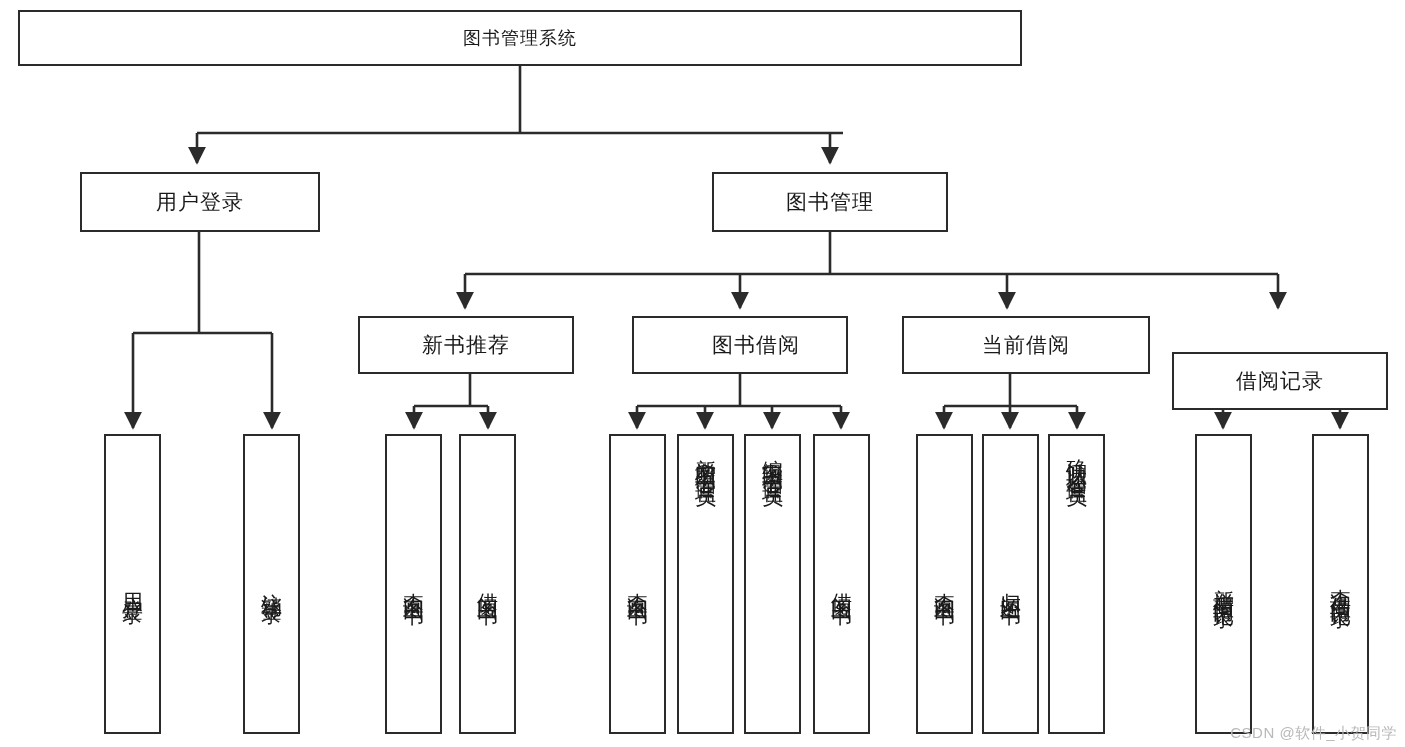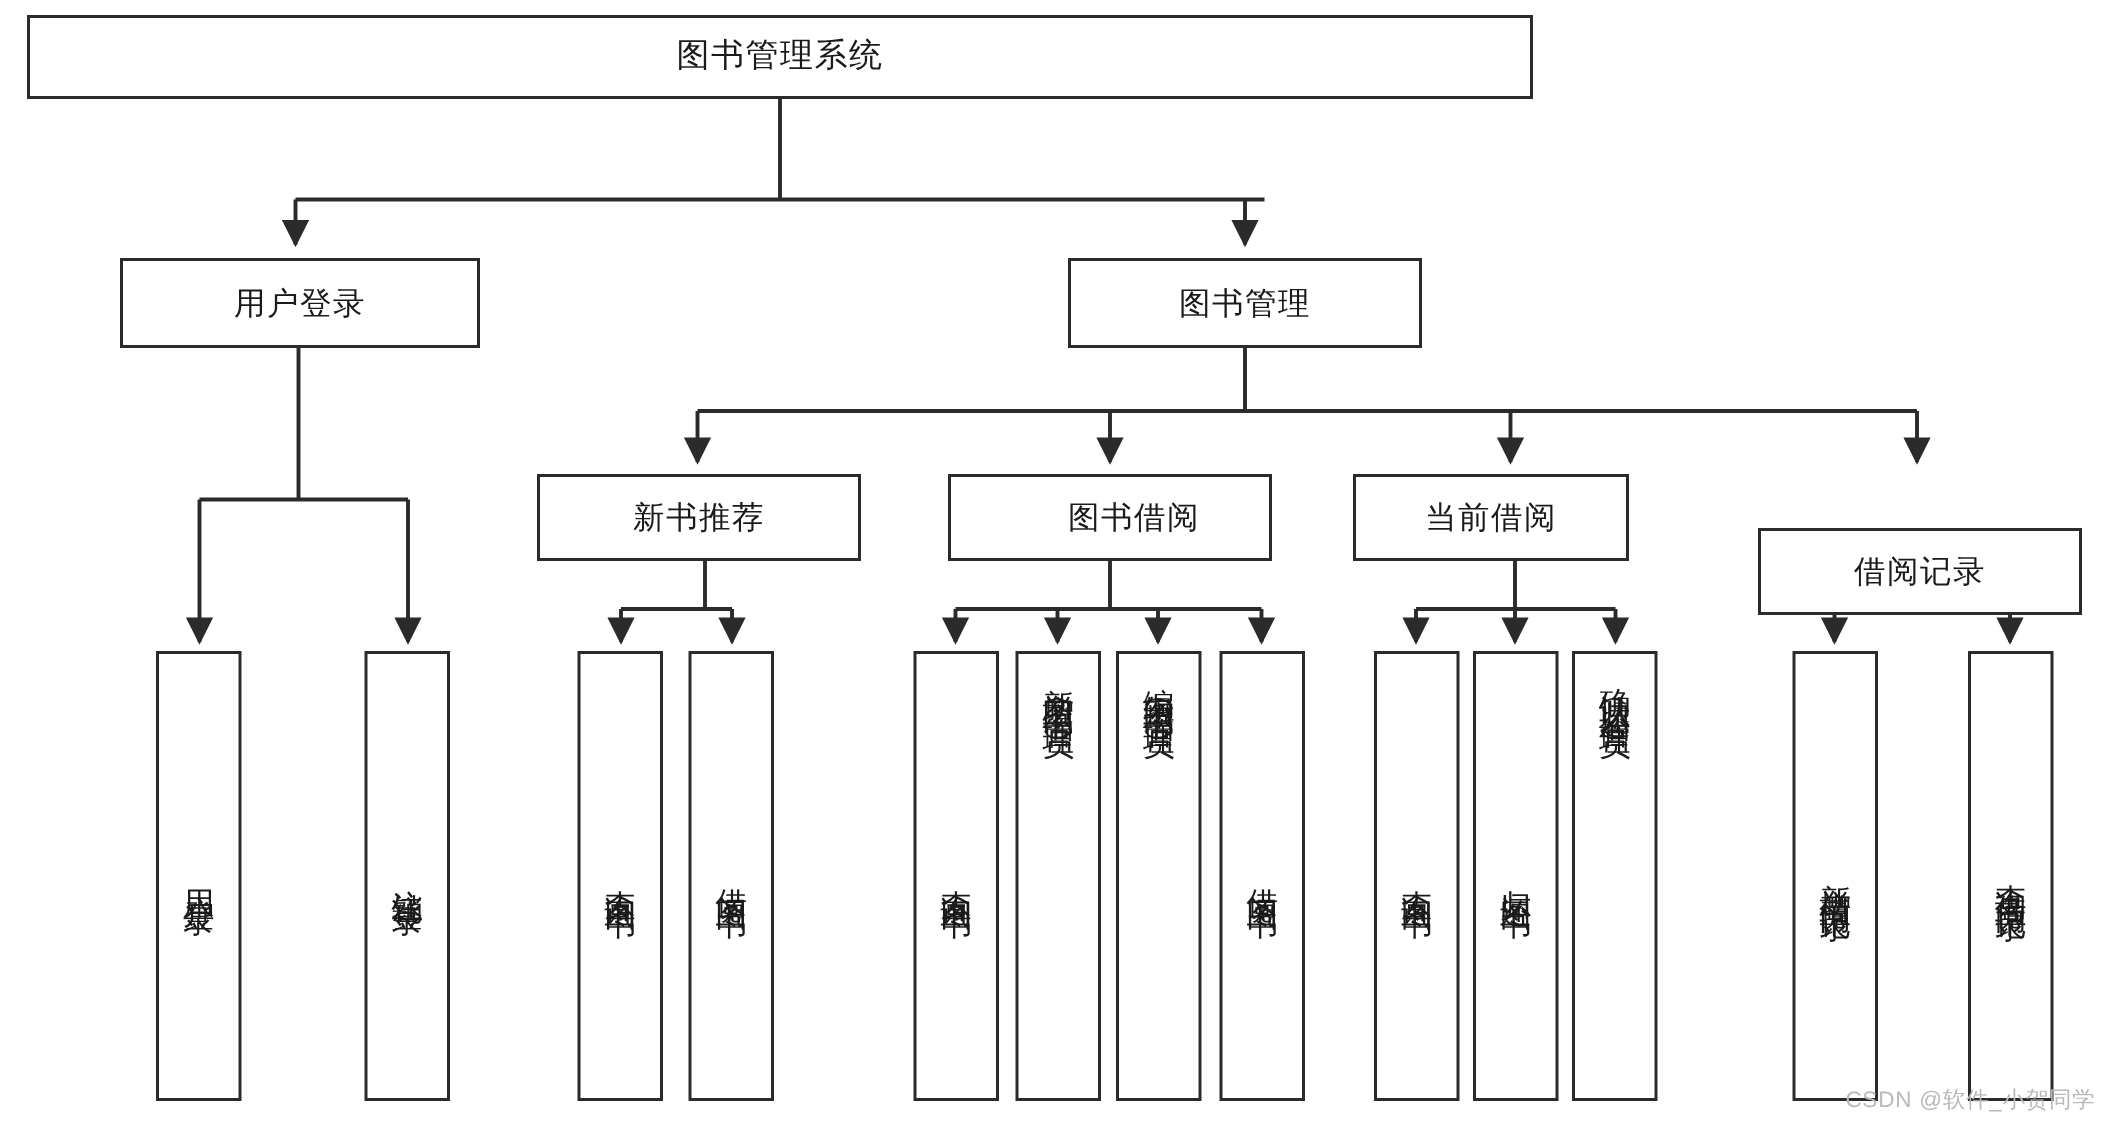--- a/index.html
+++ b/index.html
@@ -22,21 +22,21 @@
     align-items:center;
     justify-content:center;
     color:#1a1a1a;
     line-height:1.15;
   }
   .node.h{
     font-size:21px;
     letter-spacing:1px;
     white-space:nowrap;
   }
-  .node.root{font-size:22px;}
+  .node.root{font-size:18px;}
   .node.v{
     font-size:21px;
     writing-mode:vertical-rl;
     text-orientation:upright;
     letter-spacing:4px;
     align-items:center;
     justify-content:center;
     padding:6px 0;
   }
   .node.v.topalign{justify-content:flex-start;}
@@ -121,21 +121,21 @@
   <div class="node h" style="left:712px;top:172px;width:236px;height:60px;align-items:center;">
     <span>图书管理</span>
   </div>
 
   <div class="node h" style="left:358px;top:316px;width:216px;height:58px;">
     <span>新书推荐</span>
   </div>
   <div class="node h" style="left:632px;top:316px;width:216px;height:58px;padding-left:32px;">
     <span>图书借阅</span>
   </div>
-  <div class="node h" style="left:902px;top:316px;width:184px;height:58px;">
+  <div class="node h" style="left:902px;top:316px;width:248px;height:58px;">
     <span>当前借阅</span>
   </div>
   <div class="node h" style="left:1172px;top:316px;width:216px;height:58px;margin-top:36px;">
     <span>借阅记录</span>
   </div>
 
   <div class="node v" style="left:104px;top:434px;width:57px;height:300px;">
     <span>用户登录</span>
   </div>
   <div class="node v" style="left:243px;top:434px;width:57px;height:300px;">

